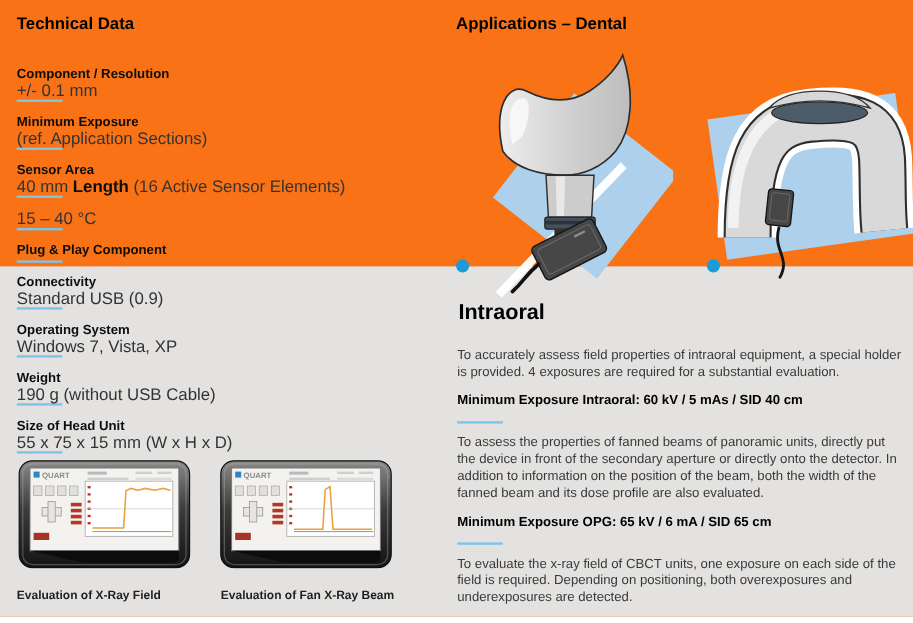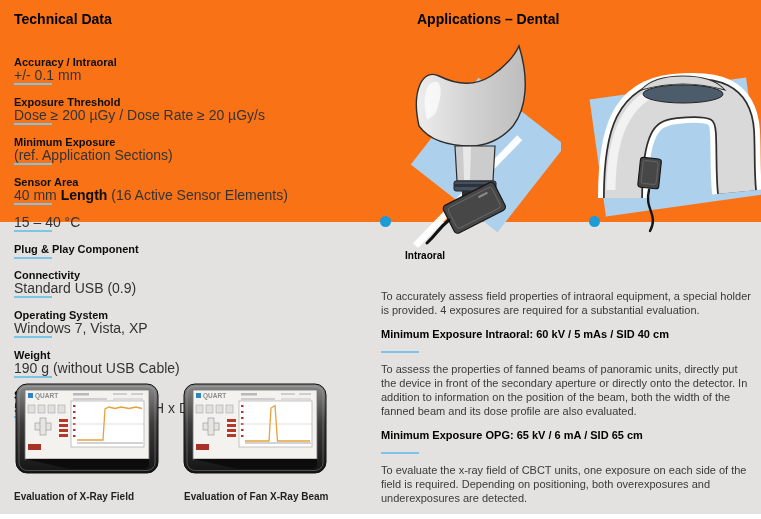--- a/index.html
+++ b/index.html
@@ -3,32 +3,32 @@
 <meta charset="utf-8">
 <style>
   html,body{margin:0;padding:0;background:#fff;}
   .page{position:relative;width:761px;height:514px;background:#f97316;overflow:hidden;
         font-family:Liberation Sans, sans-serif;-webkit-font-smoothing:antialiased;}
   .gray-band{position:absolute;left:0;top:222px;width:761px;height:297px;background:#e3e2e1;}
 
   
   .section-title{position:absolute;margin:0;font-size:14px;font-weight:bold;color:#000;line-height:18px;}
   .title-left{left:14px;top:10px;}
-  .title-right{left:380px;top:10px;margin-left:37px;}
+  .title-right{left:380px;top:10px;}
 
   
   .specs{position:absolute;left:14px;top:56px;width:352px;}
   .spec .label{font-size:11px;font-weight:bold;color:#0d0d0d;line-height:12px;}
   .spec .value{font-size:14px;color:#333;line-height:12px;margin-top:1px;}
   .spec .rule{width:38px;height:2px;margin:2px 0 3px 0;}
   .spec{margin-bottom:11px;}
   .spec.no-value{margin-bottom:10px;}
 
   
-  .app-label{position:absolute;font-size:10px;font-weight:bold;color:#000;margin-left:23px;}
+  .app-label{position:absolute;font-size:18px;font-weight:bold;color:#000;}
   .app-label-1{left:382px;top:250px;}
   .app-label-2{left:589px;top:250px;}
   .dot{position:absolute;width:11px;height:11px;border-radius:50%;}
   .dot-1{left:380px;top:216px;}
   .dot-2{left:589px;top:216px;}
 
   
   .right-text{position:absolute;left:381px;top:289px;width:372px;font-size:11px;
               line-height:14px;color:#3a3a3a;}
   .right-text p{margin:0 0 10px 0;}
@@ -51,27 +51,22 @@
 </head>
 <body>
 
 <div class="page">
   <div class="gray-band"></div>
 
   <h1 class="section-title title-left">Technical Data</h1>
 
   <div class="specs">
     <div class="spec">
-      <div class="label">Accuracy / Intraoral</div>
+      <div class="label">Component / Resolution</div>
       <div class="value">+/- 0.1 mm</div>
-      <div class="rule" style="background:#7cc4e8"></div>
-    </div>
-    <div class="spec">
-      <div class="label">Exposure Threshold</div>
-      <div class="value">Dose ≥ 200 µGy / Dose Rate ≥ 20 µGy/s</div>
       <div class="rule" style="background:#7cc4e8"></div>
     </div>
     <div class="spec">
       <div class="label">Minimum Exposure</div>
       <div class="value">(ref. Application Sections)</div>
       <div class="rule" style="background:#7cc4e8"></div>
     </div>
     <div class="spec">
       <div class="label">Sensor Area</div>
       <div class="value"><span>40 mm </span><span style="font-weight:bold;color:#0d0d0d">Length</span><span> (16 Active Sensor Elements)</span></div>

